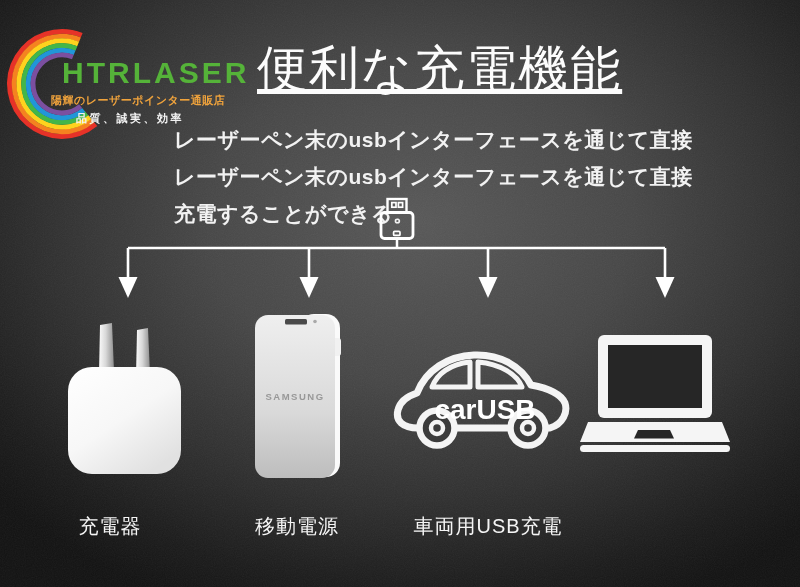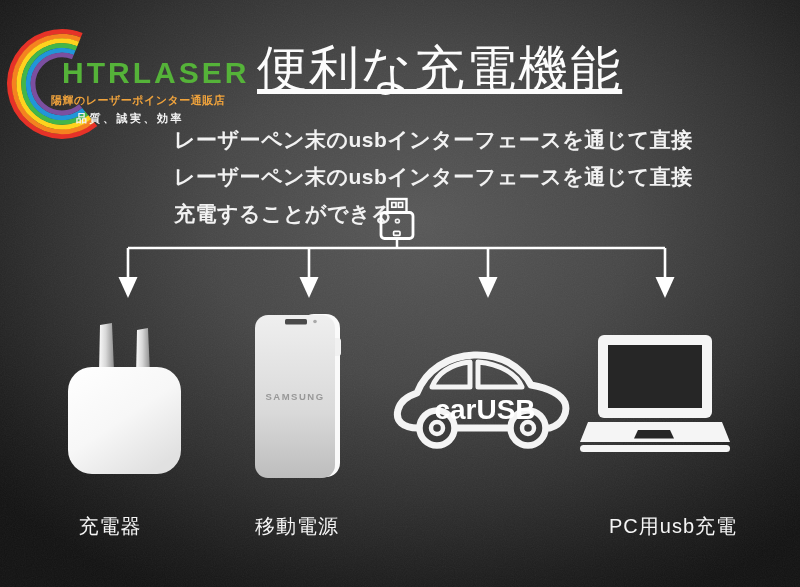--- a/index.html
+++ b/index.html
@@ -154,15 +154,15 @@
   <svg class="device dev-laptop" width="176" height="125">
     <rect x="20" y="3" width="114" height="83" rx="6" fill="#f5f5f5"></rect>
     <rect x="30" y="13" width="94" height="63" fill="#262626"></rect>
     <polygon points="10,90 144,90 152,110 2,110" fill="#f5f5f5"></polygon>
     <polygon points="60,98 92,98 96,106.5 56,106.5" fill="#262626"></polygon>
     <rect x="2" y="113" width="150" height="7" rx="3.5" fill="#f5f5f5"></rect>
   </svg>
 
   <div class="target-label lbl-0">充電器</div>
   <div class="target-label lbl-1">移動電源</div>
-  <div class="target-label lbl-3">PC用usb充電</div>
+  <div class="target-label lbl-2">車両用USB充電</div>
 
 </div>
 
 </body></html>

